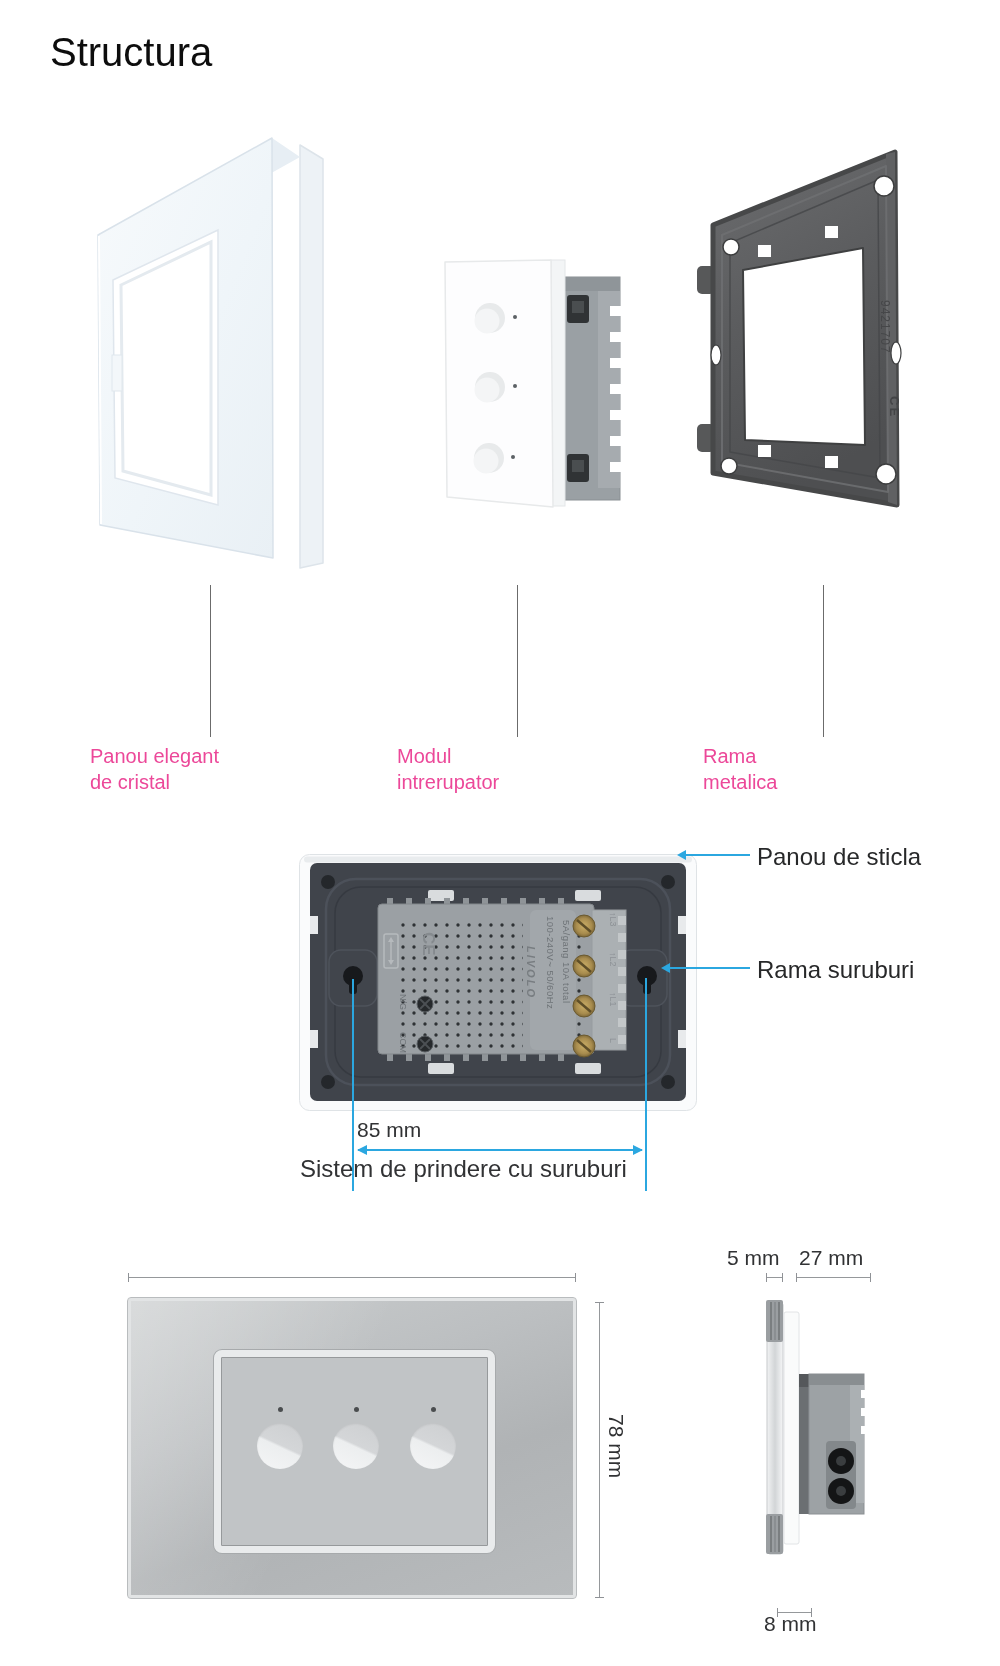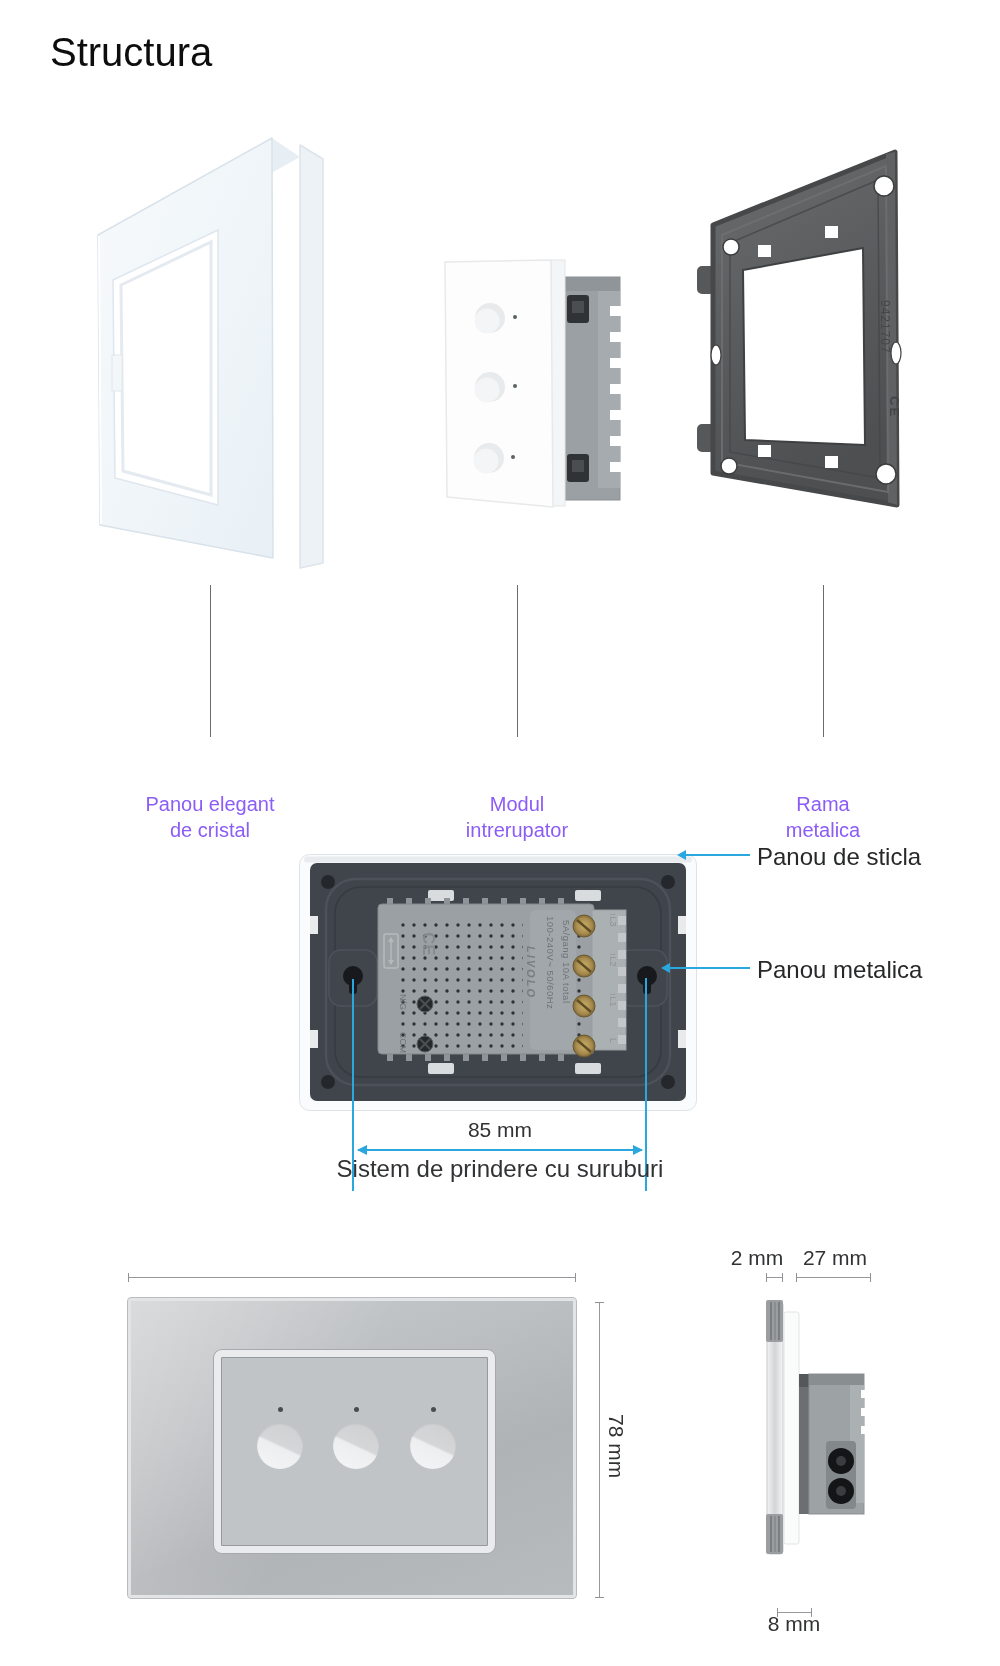--- a/index.html
+++ b/index.html
@@ -2,32 +2,32 @@
 <html style="--accent: #2BA7E0;"><head>
 <meta charset="utf-8">
 <style>
   :root{ --accent:#2BA7E0; }
   html,body{margin:0;padding:0;background:#ffffff;}
   .canvas{position:relative;width:1000px;height:1666px;background:#fff;overflow:hidden;
           font-family:"Liberation Sans",sans-serif;color:#2f3032;}
   .abs{position:absolute;}
   .title{font-size:40px;font-weight:400;color:#0d0d0d;letter-spacing:0;}
   .conn{position:absolute;width:1px;background:#6b6b6b;}
-  .lbl{position:absolute;text-align:center;font-size:20px;line-height:26px;color:#8b5cf6;margin-top:48px;}
+  .lbl{position:absolute;text-align:left;font-size:20px;line-height:26px;color:#ec4899;}
   .callout-text{position:absolute;font-size:24px;color:#272829;white-space:nowrap;}
   .bline{position:absolute;background:var(--accent);}
   .bline.v{width:2px;}
   .bline.h{height:2px;}
   .arrow-left::before{content:"";position:absolute;left:-9px;top:-4px;width:0;height:0;
       border-right:9px solid var(--accent);border-top:5px solid transparent;border-bottom:5px solid transparent;}
   .darrow::before{content:"";position:absolute;left:-1px;top:-4px;width:0;height:0;
       border-right:10px solid var(--accent);border-top:5px solid transparent;border-bottom:5px solid transparent;}
   .darrow::after{content:"";position:absolute;right:-1px;top:-4px;width:0;height:0;
       border-left:10px solid var(--accent);border-top:5px solid transparent;border-bottom:5px solid transparent;}
-  .dimtxt{position:absolute;font-size:21px;color:#313234;text-align:center;white-space:nowrap;}
+  .dimtxt{position:absolute;font-size:21px;color:#313234;white-space:nowrap;}
   .dimv-txt{writing-mode:vertical-rl;}
   .dimh{position:absolute;height:0;border-top:1px solid #95989b;}
   .dimh i{position:absolute;width:1px;height:9px;background:#8f9296;top:-5px;}
   .dimh i.l{left:0;} .dimh i.r{right:0;}
   .dimv{position:absolute;width:0;border-left:1px solid #95989b;}
   .dimv i{position:absolute;height:1px;width:9px;background:#8f9296;left:-5px;}
   .dimv i.t{top:0;} .dimv i.b{bottom:0;}
   .front-panel{position:absolute;left:128px;top:1298px;width:448px;height:300px;box-sizing:border-box;
       border:3px solid #e2e4e5;outline:1px solid #b9bcbe;border-radius:3px;
       background:linear-gradient(115deg,rgba(255,255,255,.30) 0%,rgba(255,255,255,.10) 30%,rgba(255,255,255,0) 46%),
@@ -253,21 +253,21 @@
       <text transform="translate(311,98) rotate(90)" font-size="9" fill="#8d9296">↑L2</text>
       <text transform="translate(311,138) rotate(90)" font-size="9" fill="#8d9296">↑L1</text>
       <text transform="translate(311,184) rotate(90)" font-size="9" fill="#8d9296">L</text>
     </g>
   </svg>
 
   <div class="bline h arrow-left" style="left:686px;top:854px;width:64px;"></div>
   <div class="callout-text" style="left:757px;top:843px;">Panou de sticla</div>
 
   <div class="bline h arrow-left" style="left:670px;top:967px;width:80px;"></div>
-  <div class="callout-text" style="left:757px;top:956px;">Panou metalica</div>
+  <div class="callout-text" style="left:757px;top:956px;">Rama suruburi</div>
 
   <div class="bline v" style="left:352px;top:979px;height:212px;"></div>
   <div class="bline v" style="left:645px;top:978px;height:213px;"></div>
   <div class="dimtxt" style="left:357px;top:1118px;width:286px;">85 mm</div>
   <div class="bline h darrow" style="left:358px;top:1149px;width:284px;"></div>
   <div class="dimtxt" style="left:300px;top:1155px;width:400px;font-size:24px;">Sistem de prindere cu suruburi</div>
 
   <div class="dimh" style="left:128px;top:1277px;width:448px;">
       <i class="l"></i>
       <i class="r"></i>
@@ -282,21 +282,21 @@
     <div class="touch-circle" style="left:202px;top:122px;"></div>
     <div class="touch-circle" style="left:279px;top:122px;"></div>
   </div>
 
   <div class="dimv" style="left:599px;top:1302px;height:296px;">
       <i class="t"></i>
       <i class="b"></i>
     </div>
   <div class="dimtxt dimv-txt" style="left:604px;top:1414px;">78 mm</div>
 
-  <div class="dimtxt" style="left:727px;top:1246px;width:60px;">2 mm</div>
+  <div class="dimtxt" style="left:727px;top:1246px;width:60px;">5 mm</div>
   <div class="dimtxt" style="left:799px;top:1246px;width:72px;">27 mm</div>
   <div class="dimh" style="left:766px;top:1277px;width:17px;">
       <i class="l"></i>
       <i class="r"></i>
     </div>
   <div class="dimh" style="left:796px;top:1277px;width:75px;">
       <i class="l"></i>
       <i class="r"></i>
     </div>
 

